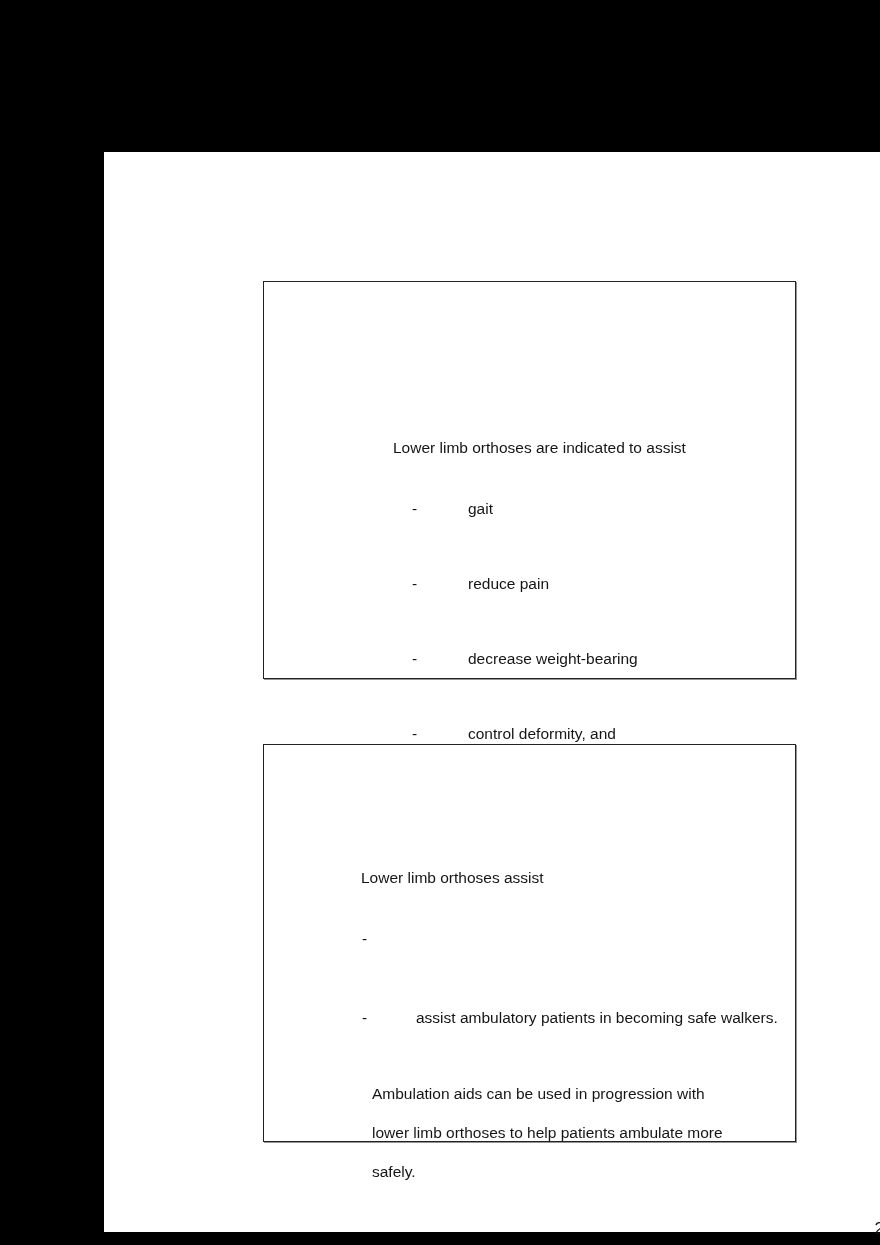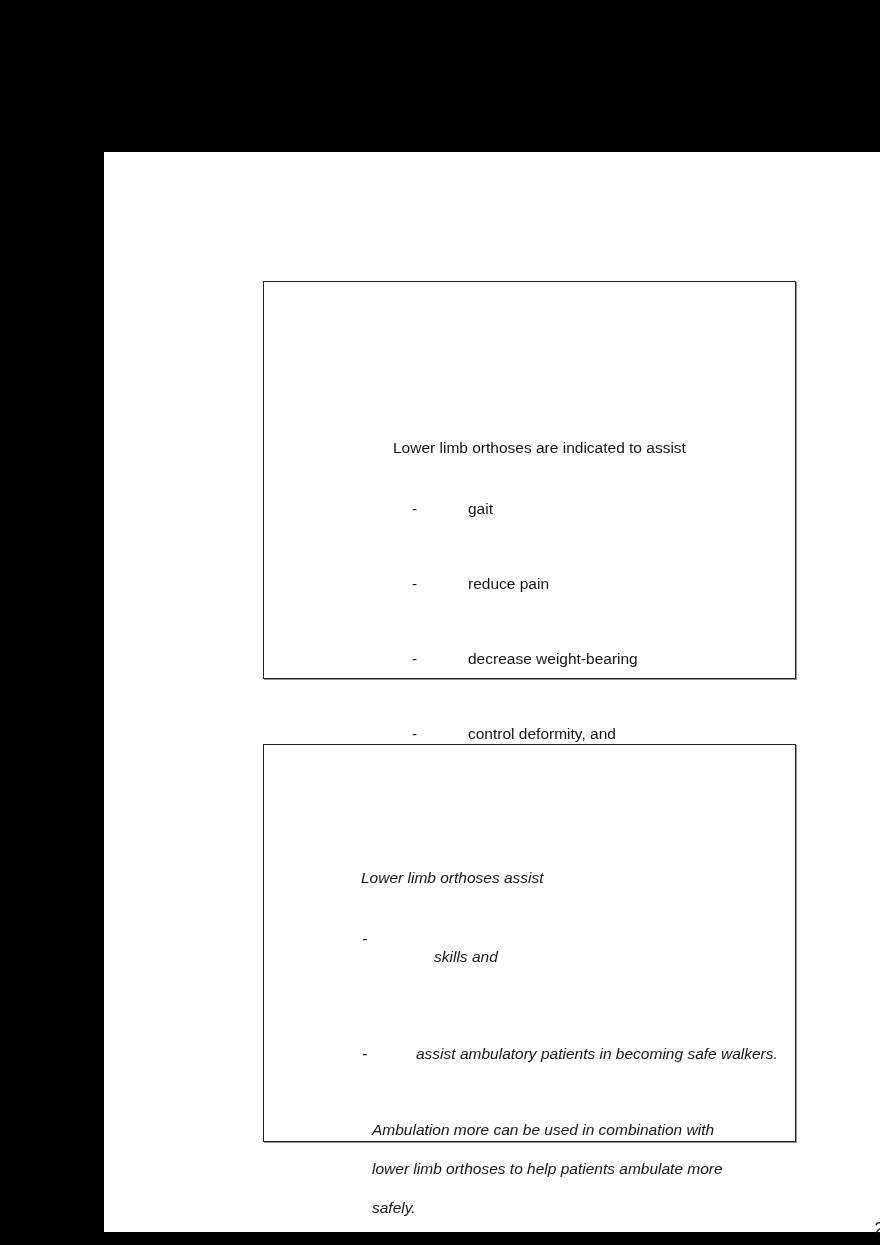--- a/index.html
+++ b/index.html
@@ -25,21 +25,21 @@
     left: 141px;
     width: 533px; height: 398px;
     background: #ffffff;
     border: 1px solid #222222;
     box-shadow: 1px 1px 0 #949494;
     color: #151515;
     font-size: 15.5px;
     line-height: 21px;
   }
   .slide-box.first  { top: 111px; }
-  .slide-box.second { top: 574px; font-style: italic; }
+  .slide-box.second { top: 574px; }
 
   
   .s1-content { padding: 119px 20px 0 93px; }
   .s1-content .bullet-list { margin-top: 22px; }
   .s1-content .bullet-row { display: flex; margin-left: 1px; }
   .s1-content .bullet-dash { width: 20px; flex: 0 0 20px; }
 
   
   .s2-content { padding: 86px 16px 0 61px; }
   .s2-content .bullet-row { display: flex; margin-left: 1px; margin-top: 22px; }
@@ -89,31 +89,30 @@
       </div>
     </div>
 
     <div class="slide-box second">
       <div class="s2-content">
         <div class="line">Lower limb orthoses assist</div>
 
         <div class="bullet-row">
           <span class="bullet-dash">-</span>
           <span>
-            <span class="line" style="display:block">skills and</span>
           </span>
         </div>
 
         <div class="bullet-row">
           <span class="bullet-dash">-</span>
           <span class="line">assist ambulatory patients in becoming safe walkers.</span>
         </div>
 
         <div class="paragraph">
-          <div class="line">Ambulation more can be used in combination with</div>
+          <div class="line">Ambulation aids can be used in progression with</div>
           <div class="line">lower limb orthoses to help patients ambulate more</div>
           <div class="line">safely.</div>
         </div>
       </div>
     </div>
 
     <div class="page-number">2</div>
   </div>
 </div>
 

